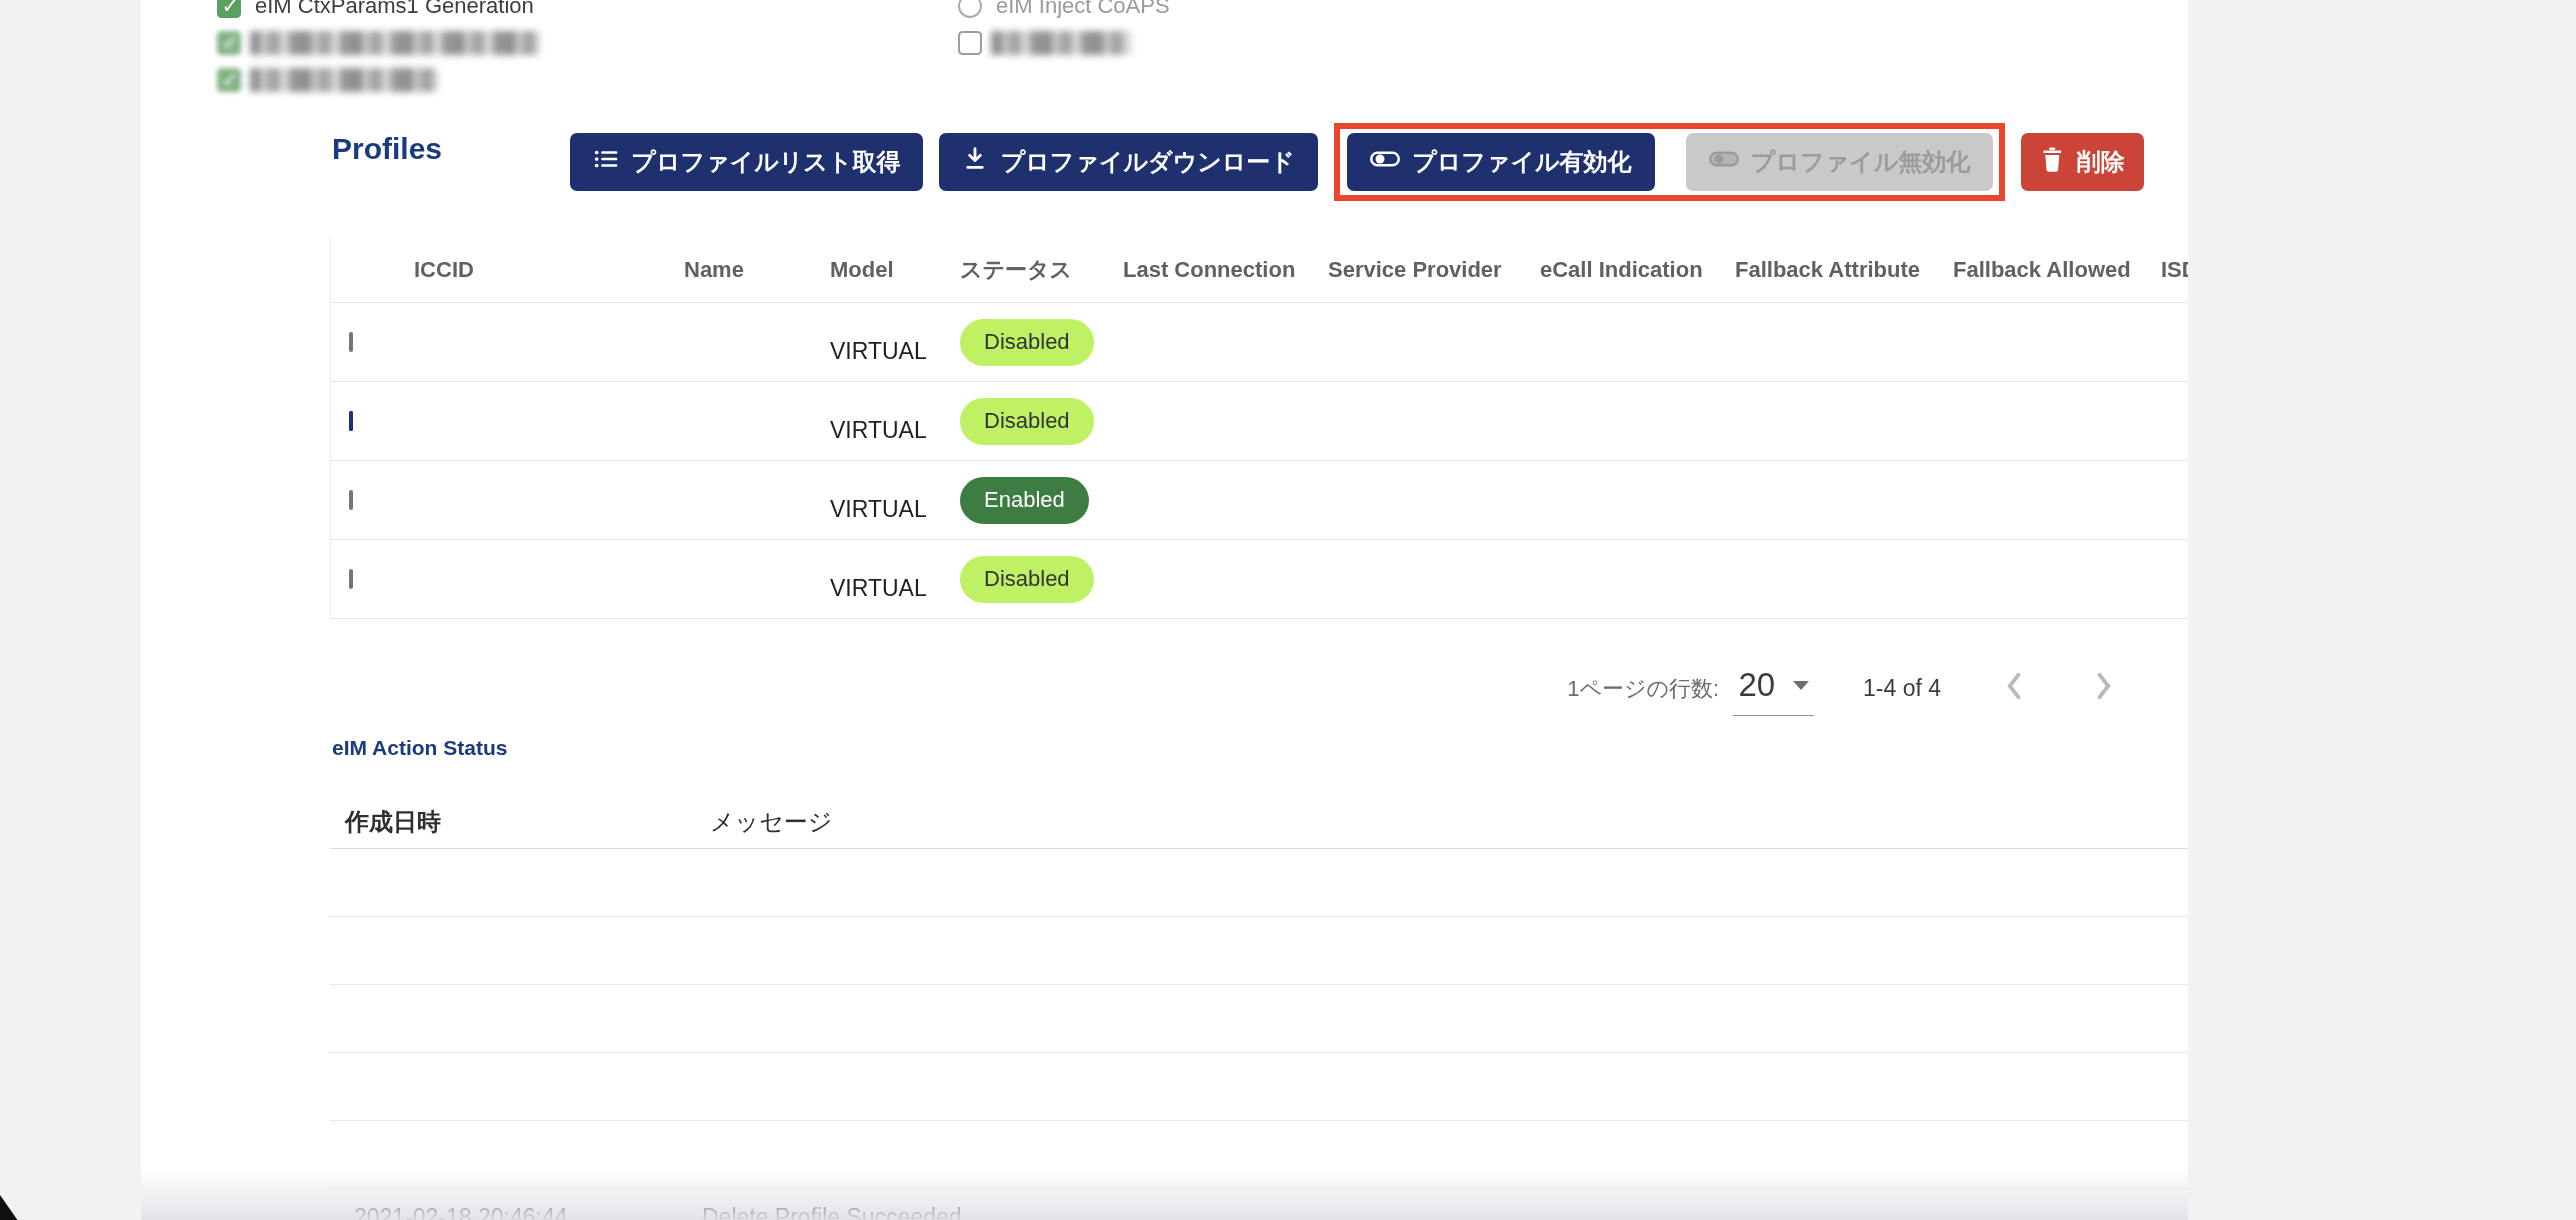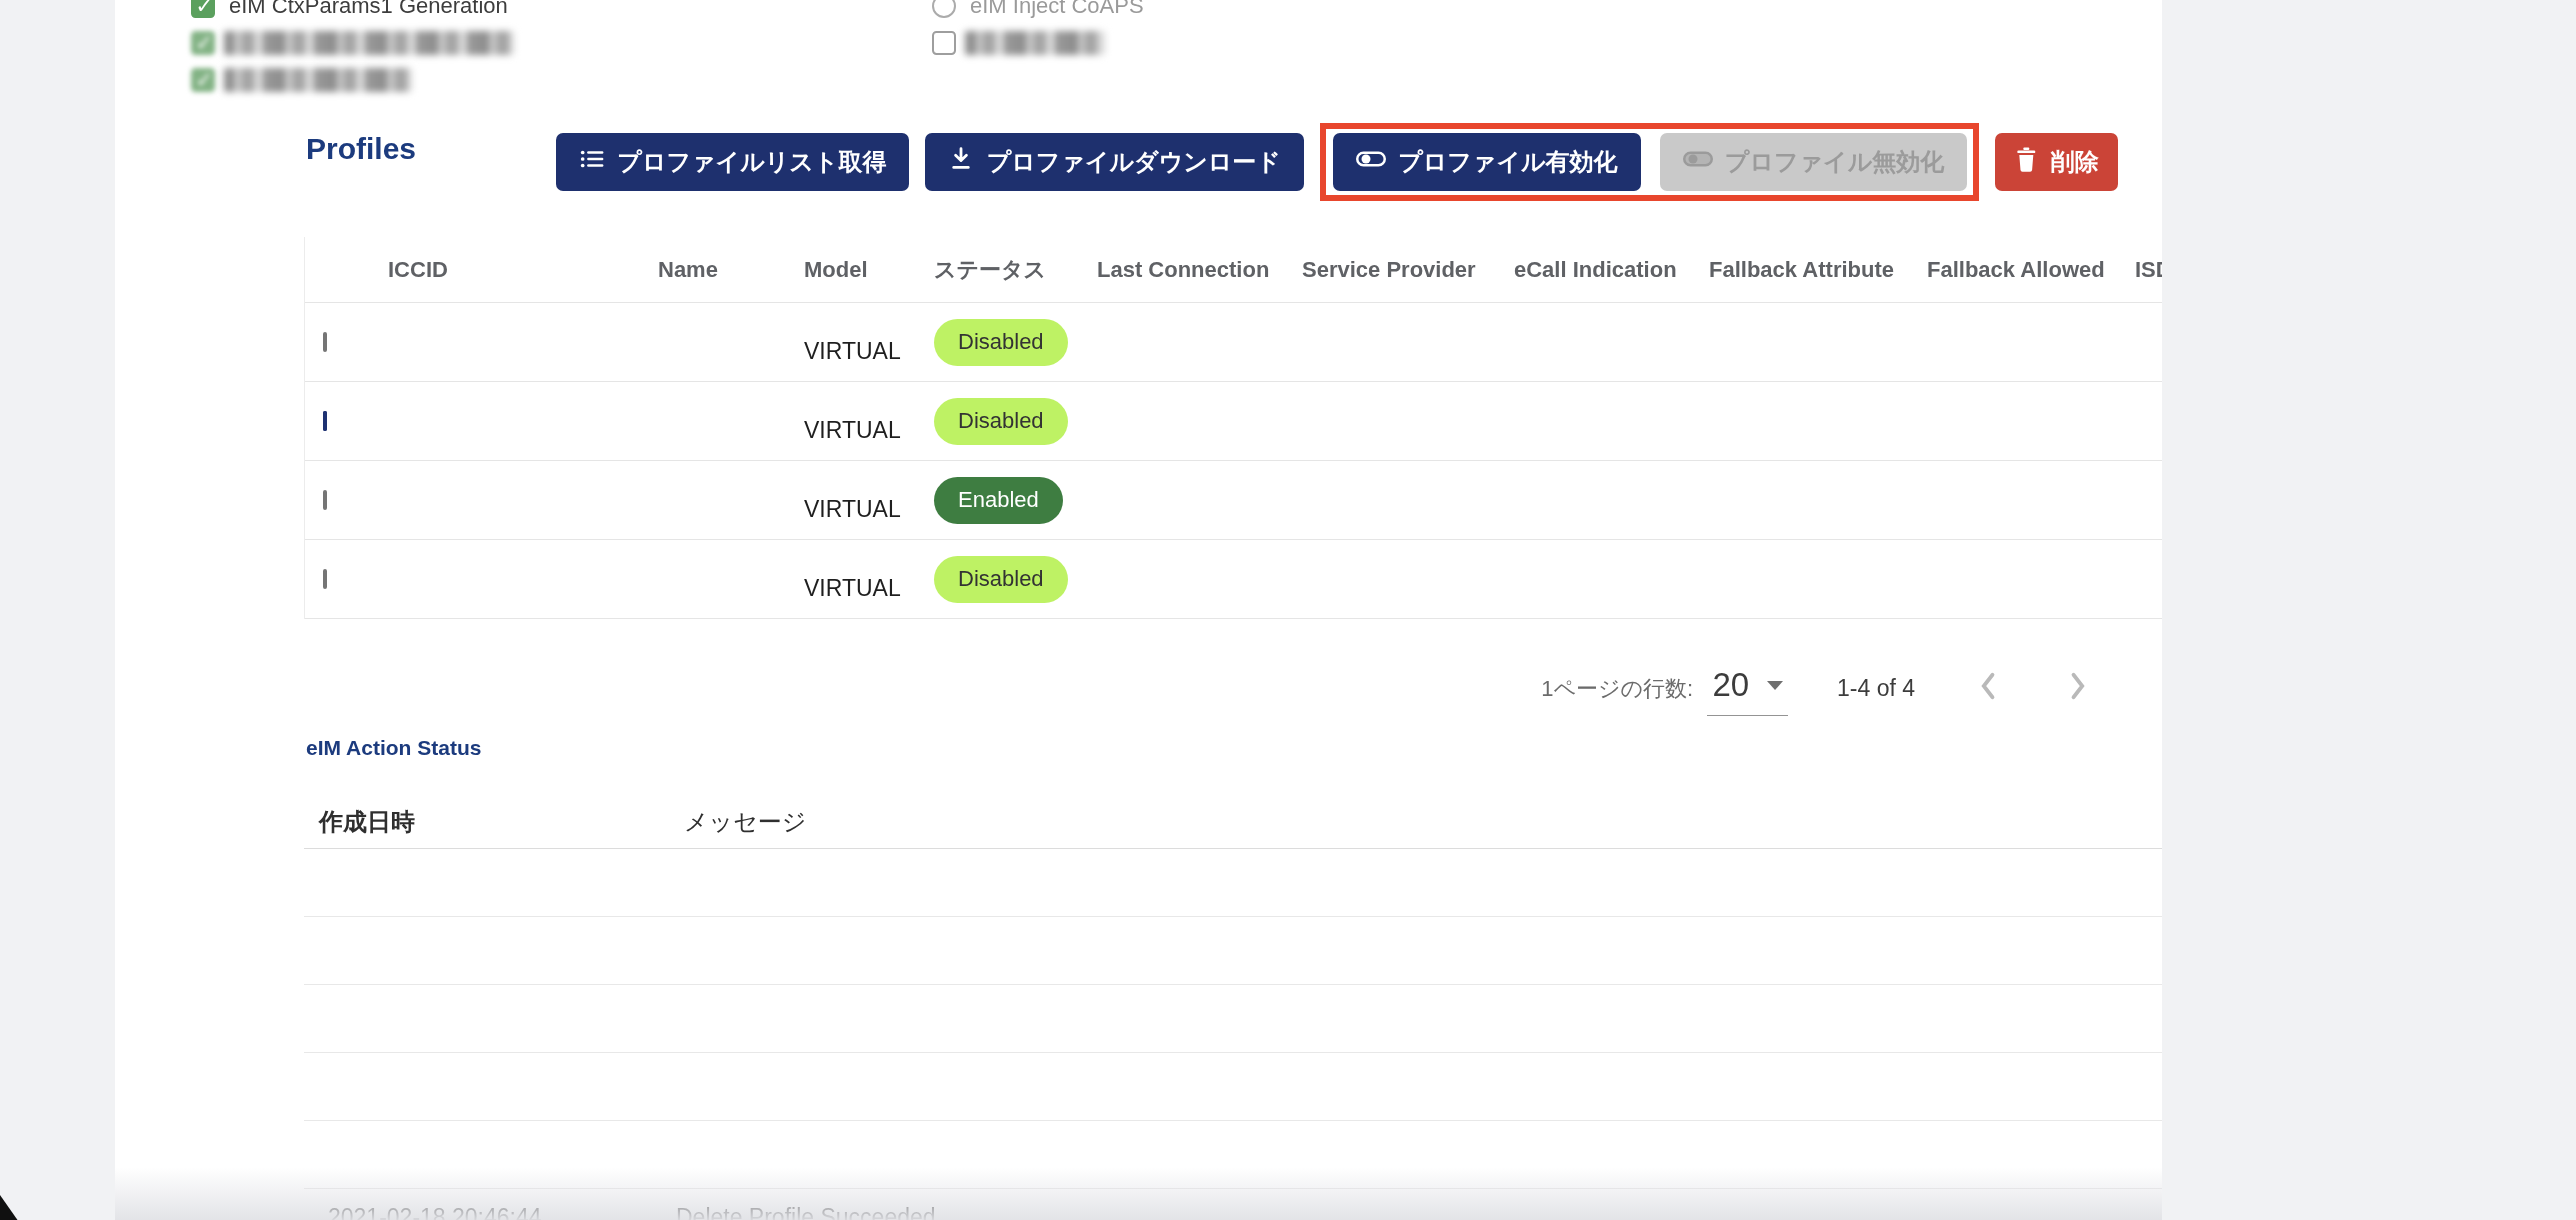--- a/index.html
+++ b/index.html
@@ -1,19 +1,19 @@
 <!DOCTYPE html>
 <html style="font-size:14px"><head>
 <meta charset="utf-8">
 <style>
   * { margin:0; padding:0; box-sizing:border-box; }
   html,body { width:2576px; height:1220px; overflow:hidden;
     font-family:"Liberation Sans","DejaVu Sans",sans-serif; }
   .page { position:relative; width:2576px; height:1220px; background:#f1f2f4; }
-  .card { position:absolute; left:115px; top:0; width:2047px; height:1220px;
+  .card { position:absolute; left:141px; top:0; width:2047px; height:1220px;
     background:#ffffff; overflow:hidden; }
   .card::after { content:""; position:absolute; left:0; right:0; bottom:0; height:53px;
     background:linear-gradient(180deg, rgba(236,237,240,0) 0%, rgba(225,226,230,.95) 100%);
     pointer-events:none; }
 
   
   .opts-col { position:absolute; display:flex; flex-direction:column; }
   .opts-left  { left:76px;  top:-12.3px; }
   .opts-right { left:817px; top:-12.3px; }
   .opt-row { display:flex; align-items:center; height:37px; }
@@ -41,21 +41,21 @@
   .profiles-title { position:absolute; left:191px; top:132px;
     font-size:30px; font-weight:bold; color:#1c3b7e; }
   .toolbar { position:absolute; top:133px; right:44px; display:flex; align-items:flex-start; gap:16px; }
   .btn { display:inline-flex; align-items:center; justify-content:center; gap:12.3px;
     height:58px; padding:0 23px; border:none; border-radius:7px;
     font-size:24px; font-weight:bold; color:#fff; background:#1e306e; cursor:pointer;
     font-family:inherit; white-space:nowrap; }
   .btn.red { background:#cb4437; padding:0 19.3px; }
   .btn.disabled { background:#c9c9c9; color:#9b9b9b; cursor:default; }
   .btn svg { flex:0 0 auto; }
-  .highlight-wrap { display:inline-flex; gap:19px; border:6.1px solid #e8462d;
+  .highlight-wrap { display:inline-flex; gap:31px; border:6.1px solid #e8462d;
     padding:4.4px 5.3px 4.4px 7px; margin-top:-10.5px; background:transparent; }
 
   
   .ptable { position:absolute; left:189px; top:237px; width:2217px; border-left:0.9px solid #ececec; }
   .p-head, .p-row { display:grid;
     grid-template-columns:83px 270px 146px 130px 163px 205px 212px 195px 218px 208px 387px;
     align-items:center; border-bottom:0.9px solid #e5e5e5; }
   .p-head { height:66px; }
   .p-head span { font-size:22px; color:#5f6165; font-weight:bold; }
   .p-row { height:79px; }

